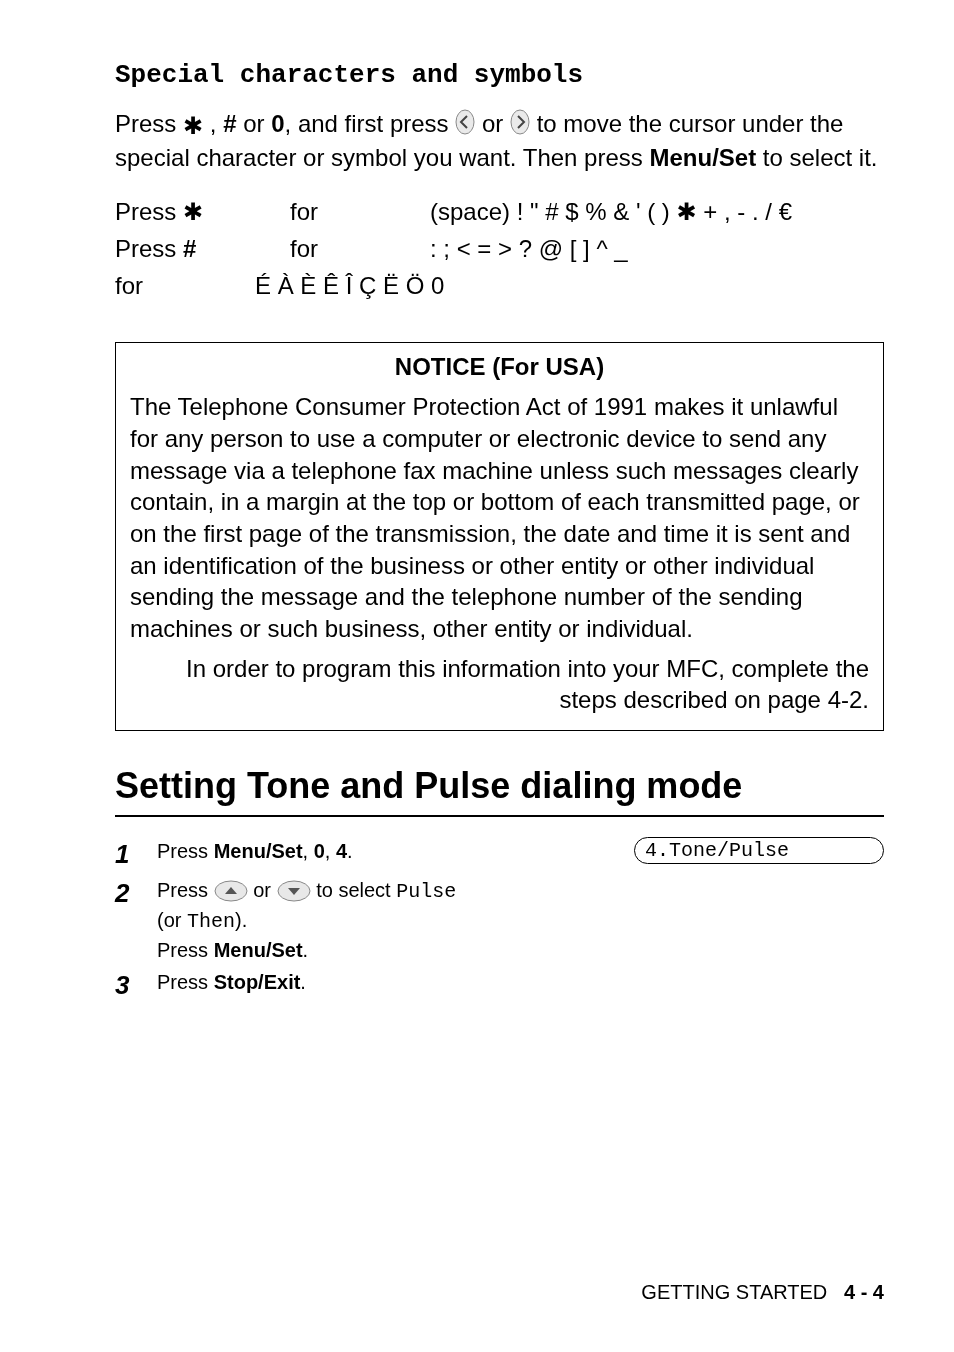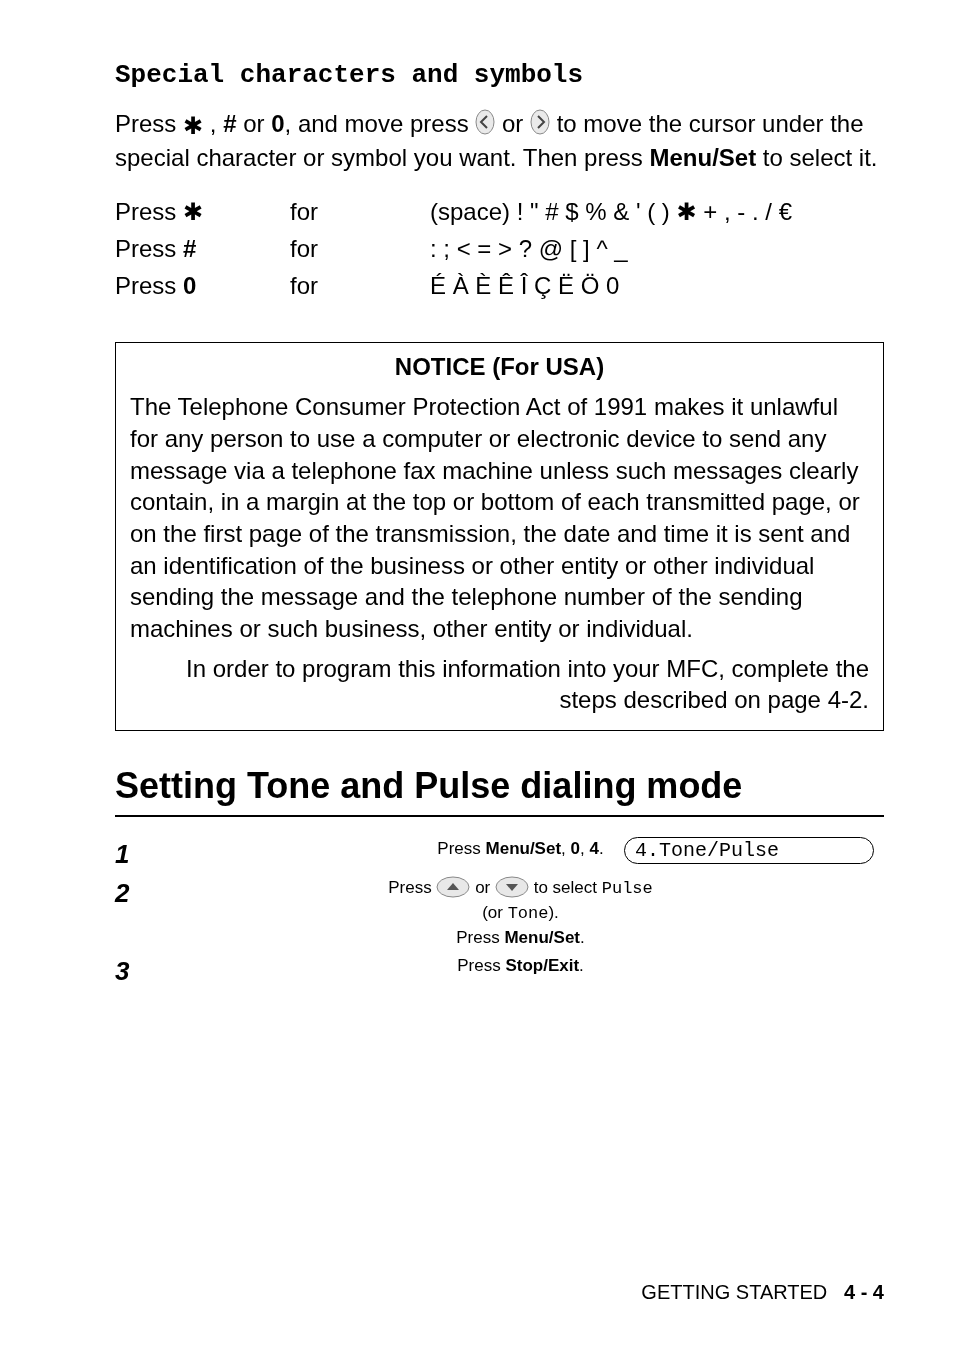--- a/index.html
+++ b/index.html
@@ -74,30 +74,29 @@
   .step-num {
     font-style: italic;
     font-weight: bold;
     font-size: 26px;
     width: 42px;
     flex-shrink: 0;
     color: #000;
     line-height: 1.35;
   }
   .step-body {
-    font-size: 17px;
+    font-size: 20px;
     line-height: 1.4;
     flex: 1;
-    text-align: center;
   }
   .mono { font-family: "Courier New", Courier, monospace; }
   .lcd {
     position: absolute;
     top: 0;
-    right: 10px;
+    right: 0;
     border: 1.5px solid #000;
     border-radius: 14px;
     padding: 1px 12px 1px 10px;
     width: 250px;
     font-family: "Courier New", Courier, monospace;
     font-size: 20px;
   }
   .footer {
     position: absolute;
     bottom: 48px;
@@ -114,42 +113,41 @@
   }
 </style>
 </head>
 <body>
 
 <div class="page">
 
   <h2 class="subheading">Special characters and symbols</h2>
 
   <p class="body-text">
-    <span>Press </span><span class="star-glyph">✱</span><span> , </span><span class="bold">#</span><span> or </span><span class="bold">0</span><span>, and move press </span><svg class="arrow-btn" width="20" height="26" viewBox="0 0 20 26">
+    <span>Press </span><span class="star-glyph">✱</span><span> , </span><span class="bold">#</span><span> or </span><span class="bold">0</span><span>, and first press </span><svg class="arrow-btn" width="20" height="26" viewBox="0 0 20 26">
         <ellipse cx="10" cy="13" rx="9" ry="12" fill="#eaeaea" stroke="#888" stroke-width="1"></ellipse>
         <path d="M12 7 L6 13 L12 19" fill="none" stroke="#444" stroke-width="2"></path>
       </svg><span> or </span><svg class="arrow-btn" width="20" height="26" viewBox="0 0 20 26">
         <ellipse cx="10" cy="13" rx="9" ry="12" fill="#eaeaea" stroke="#888" stroke-width="1"></ellipse>
         <path d="M8 7 L14 13 L8 19" fill="none" stroke="#444" stroke-width="2"></path>
       </svg><span> to move the cursor under the special character or symbol you want. Then press </span><span class="bold">Menu/Set</span><span> to select it.</span>
   </p>
 
   <div class="sp-table">
     <div class="sp-row">
       <div class="sp-c1"><span>Press </span><span>✱</span></div>
       <div class="sp-c2">for</div>
       <div class="sp-c3">(space) ! " # $ % &amp; ' ( )  ✱  + , - . / €</div>
     </div>
     <div class="sp-row">
       <div class="sp-c1"><span>Press </span><span class="bold">#</span></div>
       <div class="sp-c2">for</div>
       <div class="sp-c3">: ; &lt; = &gt; ? @ [ ] ^ _</div>
     </div>
     <div class="sp-row">
-      <div class="sp-c1"><span>Press </span><span class="bold">0</span></div>
       <div class="sp-c2">for</div>
       <div class="sp-c3">É À È Ê Î Ç Ë Ö 0</div>
     </div>
   </div>
 
   <div class="notice-box">
     <div class="notice-title">NOTICE (For USA)</div>
     <div class="notice-body">
       <p>The Telephone Consumer Protection Act of 1991 makes it unlawful for any person to use a computer or electronic device to send any message via a telephone fax machine unless such messages clearly contain, in a margin at the top or bottom of each transmitted page, or on the first page of the transmission, the date and time it is sent and an identification of the business or other entity or other individual sending the message and the telephone number of the sending machines or such business, other entity or individual.</p>
       <p>In order to program this information into your MFC, complete the steps described on page 4-2.</p>
@@ -172,21 +170,21 @@
     <div class="step">
       <div class="step-num">2</div>
       <div class="step-body">
         <span>Press </span><svg class="updown-btn" width="34" height="22" viewBox="0 0 34 22">
             <ellipse cx="17" cy="11" rx="16" ry="10" fill="#e8e8e8" stroke="#888" stroke-width="1"></ellipse>
             <path d="M11 14 L17 7 L23 14 Z" fill="#555"></path>
           </svg><span> or </span><svg class="updown-btn" width="34" height="22" viewBox="0 0 34 22">
             <ellipse cx="17" cy="11" rx="16" ry="10" fill="#e8e8e8" stroke="#888" stroke-width="1"></ellipse>
             <path d="M11 8 L17 15 L23 8 Z" fill="#555"></path>
           </svg><span> to select </span><span class="mono">Pulse</span><br>
-        <span>(or </span><span class="mono">Tone</span><span>).</span><br>
+        <span>(or </span><span class="mono">Then</span><span>).</span><br>
         <span>Press </span><span class="bold">Menu/Set</span><span>.</span>
       </div>
     </div>
 
     <div class="step">
       <div class="step-num">3</div>
       <div class="step-body">
         <span>Press </span><span class="bold">Stop/Exit</span><span>.</span>
       </div>
     </div>

